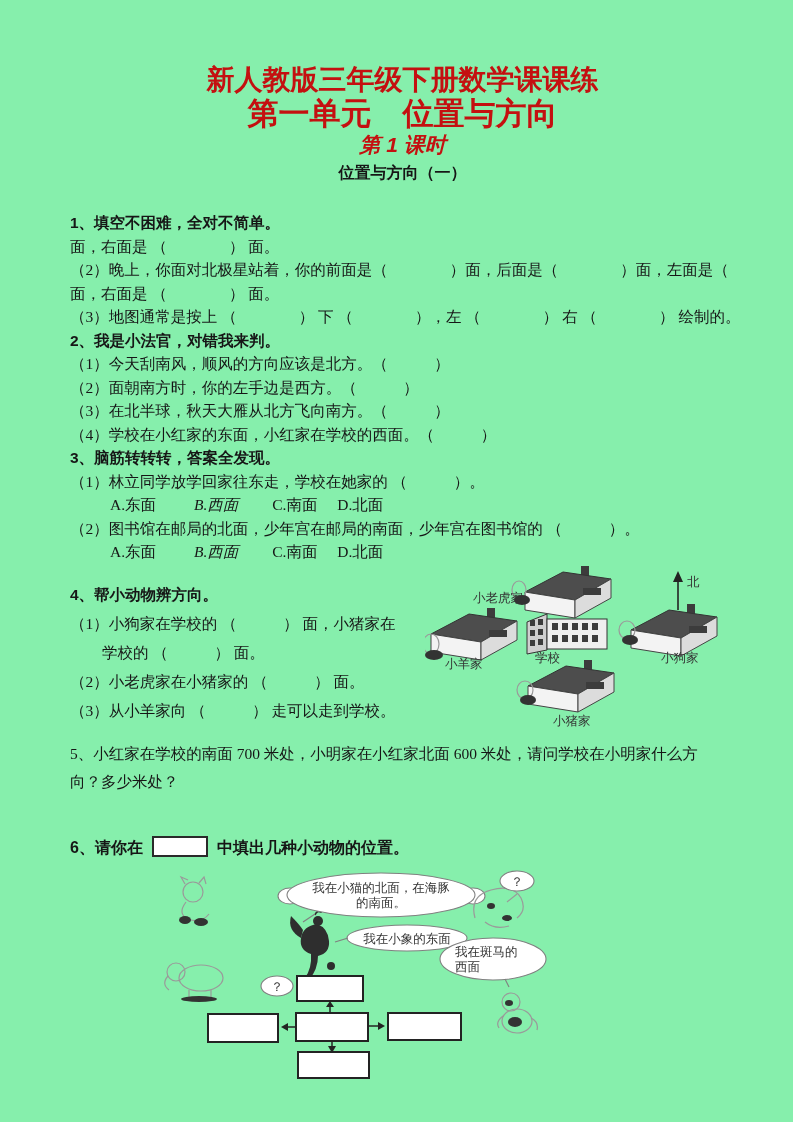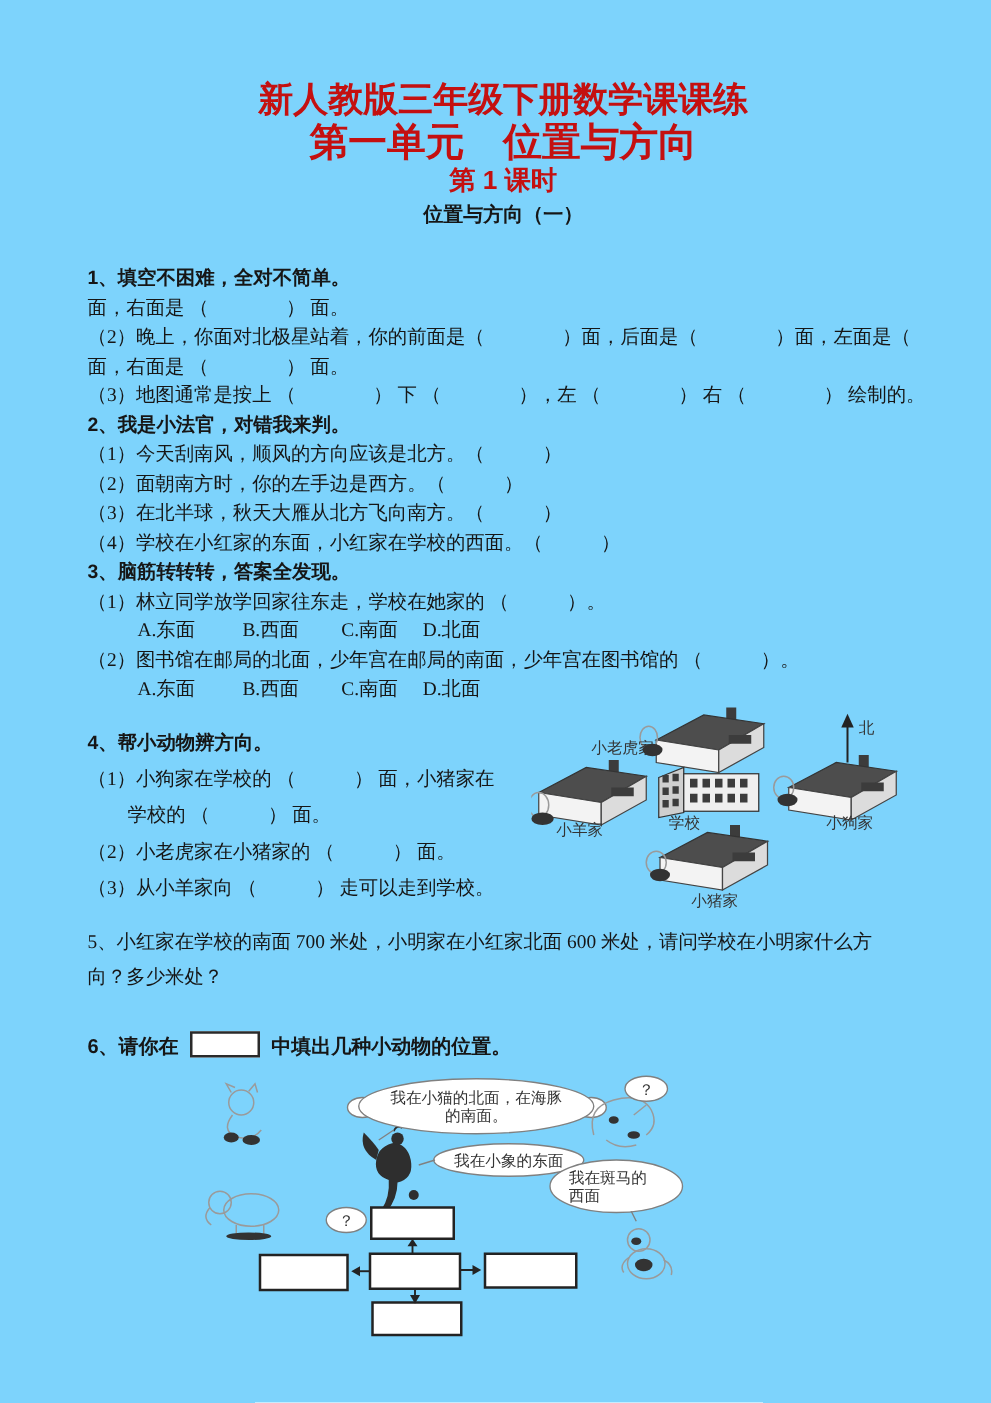--- a/index.html
+++ b/index.html
@@ -1,48 +1,48 @@
 <!DOCTYPE html>
 <html><head>
 <meta charset="utf-8">
 <style>
   * { margin:0; padding:0; box-sizing:border-box; }
   html,body { background:#ffffff; }
   .page {
     position:relative; width:793px; height:1122px; margin:0 auto;
-    background:#7dd3fc; overflow:hidden;
+    background:#86efac; overflow:hidden;
     padding:62px 58px 0 70px;
     font-family:"Liberation Serif","DejaVu Serif",serif;
     font-size:15.5px; color:#161616;
   }
   
   .titles { text-align:center; font-family:"Liberation Sans","DejaVu Sans",sans-serif; }
   .t1 { font-size:28px; font-weight:bold; color:#c41010; line-height:36px; }
   .t2 { font-size:31px; font-weight:bold; color:#c41010; line-height:32px; }
-  .t3 { font-size:21px; font-weight:bold; color:#c41010; line-height:29px; }
+  .t3 { font-size:21px; font-weight:bold; color:#c41010; line-height:29px;font-style:italic; }
   .t4 { font-size:16px; font-weight:bold; color:#161616; line-height:28px; }
   
   .sec { margin-top:0; }
   .sec.first { margin-top:24px; }
   .line { line-height:23.5px; white-space:nowrap; }
   .qh { font-family:"Liberation Sans","DejaVu Sans",sans-serif; font-weight:bold; line-height:23.5px; white-space:nowrap; }
   .opts { padding-left:40px; line-height:23.5px; white-space:nowrap; }
   .opts span { display:inline-block; }
   .opts span:nth-child(1){ margin-right:34px; }
-  .opts span:nth-child(2){ margin-right:30px; }
+  .opts span:nth-child(2){ margin-right:30px;font-style:italic; }
   .opts span:nth-child(3){ margin-right:16px; }
   
   .q4 { position:relative; margin-top:16px; min-height:152px; }
   .q4 .qh, .q4 .line { line-height:29px; }
   .q4 .indent { padding-left:32px; }
   .map1 { position:absolute; top:-16px; right:-8px; width:318px; height:165px; }
   
   .q5 { margin-top:8px; }
   .q5 .line { line-height:28px; }
-  .q6line { margin-top:29px; font-family:"Liberation Sans","DejaVu Sans",sans-serif;
+  .q6line { margin-top:40px; font-family:"Liberation Sans","DejaVu Sans",sans-serif;
             font-weight:bold; font-size:16px; line-height:24px; white-space:nowrap; }
   .blank-box { display:inline-block; width:56px; height:21px; border:2px solid #2a2a2a;
                vertical-align:-4px; margin:0 9px; background:#fff; }
   .scene-wrap { position:relative; height:240px; margin-top:6px; }
   .scene { position:absolute; left:85px; top:0; width:430px; height:232px; }
   
   svg text { font-family:"Liberation Serif","DejaVu Serif",serif; fill:#333; }
   .lbl { font-size:12.5px; }
   .cloud { fill:#ffffff; stroke:#808080; stroke-width:1.1; }
   .sk { stroke:#9a9a9a; stroke-width:1.2; fill:none; }

